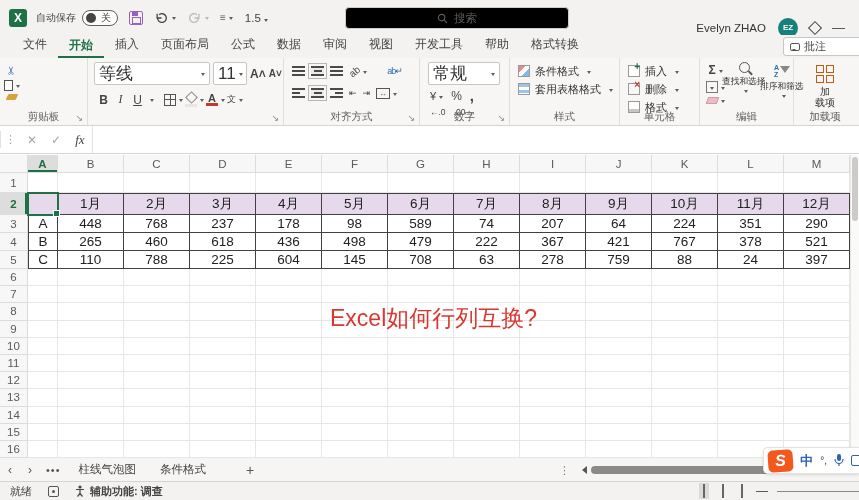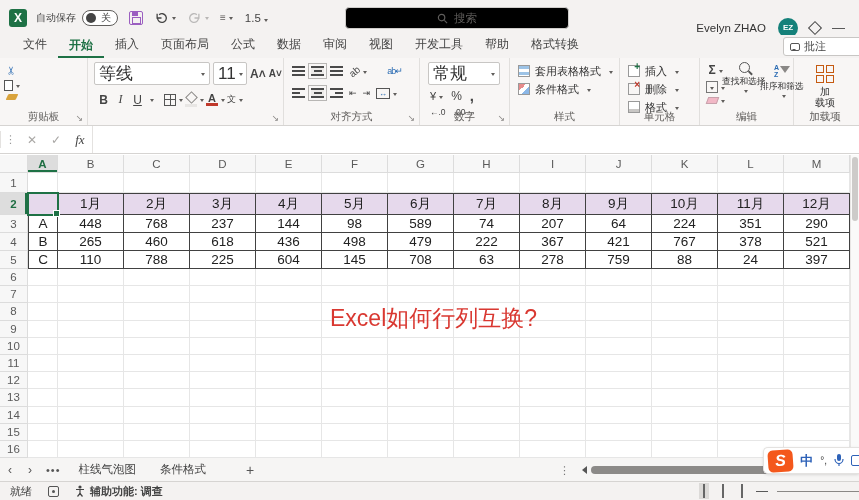--- a/index.html
+++ b/index.html
@@ -393,27 +393,27 @@
     <div class="num-row">
       <span class="dec">←.0</span>
       <span class="dec">.00→</span>
     </div>
     <span class="glabel">数字</span>
     <span class="dl">↘</span>
   </div>
 
   <div class="rgroup list-group" id="g-styles">
     <div class="row">
-        <span class="mini ft"></span>
-        <span class="t">套用表格格式</span>
+        <span class="mini cf"></span>
+        <span class="t">条件格式</span>
         <span class="caret sm"></span>
       </div>
     <div class="row">
-        <span class="mini cf"></span>
-        <span class="t">条件格式</span>
+        <span class="mini ft"></span>
+        <span class="t">套用表格格式</span>
         <span class="caret sm"></span>
       </div>
     <span class="glabel">样式</span>
   </div>
 
   <div class="rgroup list-group" id="g-cells">
     <div class="row">
         <span class="mini ins"></span>
         <span class="t">插入</span>
         <span class="caret sm"></span>
@@ -528,21 +528,21 @@
       <div class="cell tbl topb mon">8月</div>
       <div class="cell tbl topb mon">9月</div>
       <div class="cell tbl topb mon">10月</div>
       <div class="cell tbl topb mon">11月</div>
       <div class="cell tbl topb mon">12月</div>
       <div class="gh rh">3</div>
       <div class="cell tbl leftb">A</div>
       <div class="cell tbl">448</div>
       <div class="cell tbl">768</div>
       <div class="cell tbl">237</div>
-      <div class="cell tbl">144</div>
+      <div class="cell tbl">178</div>
       <div class="cell tbl">98</div>
       <div class="cell tbl">589</div>
       <div class="cell tbl">74</div>
       <div class="cell tbl">207</div>
       <div class="cell tbl">64</div>
       <div class="cell tbl">224</div>
       <div class="cell tbl">351</div>
       <div class="cell tbl">290</div>
       <div class="gh rh">4</div>
       <div class="cell tbl leftb">B</div>

